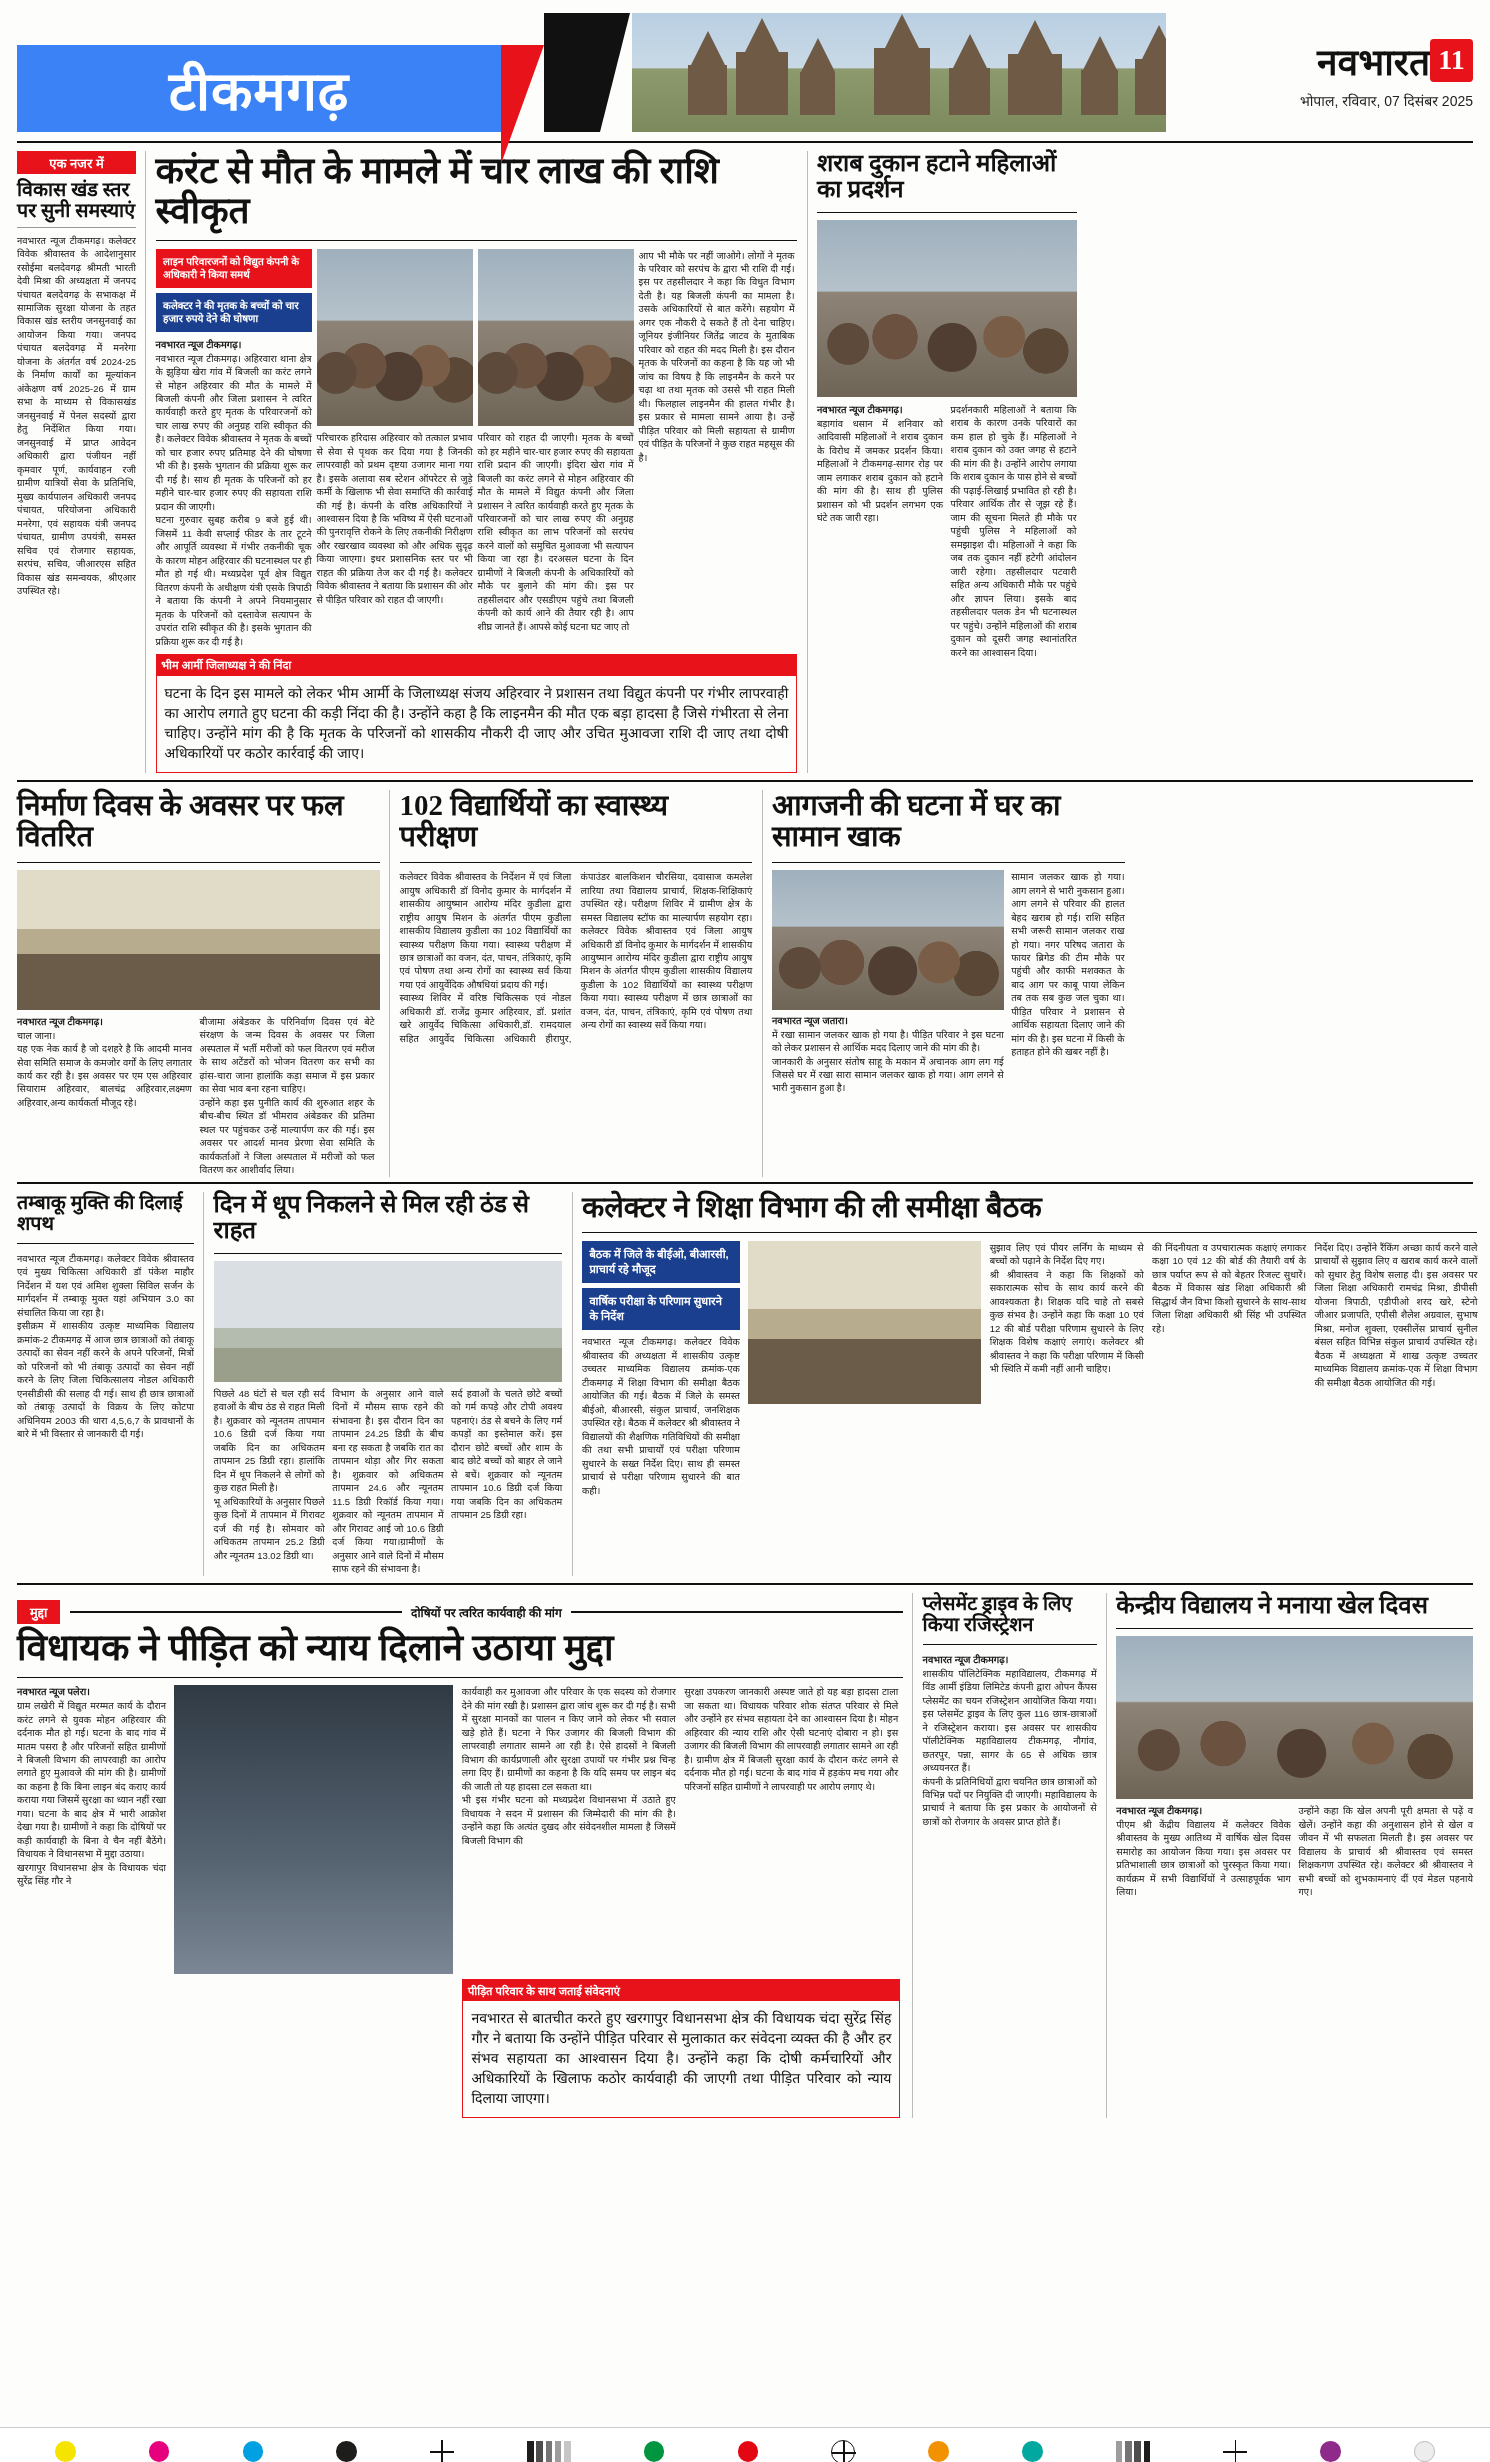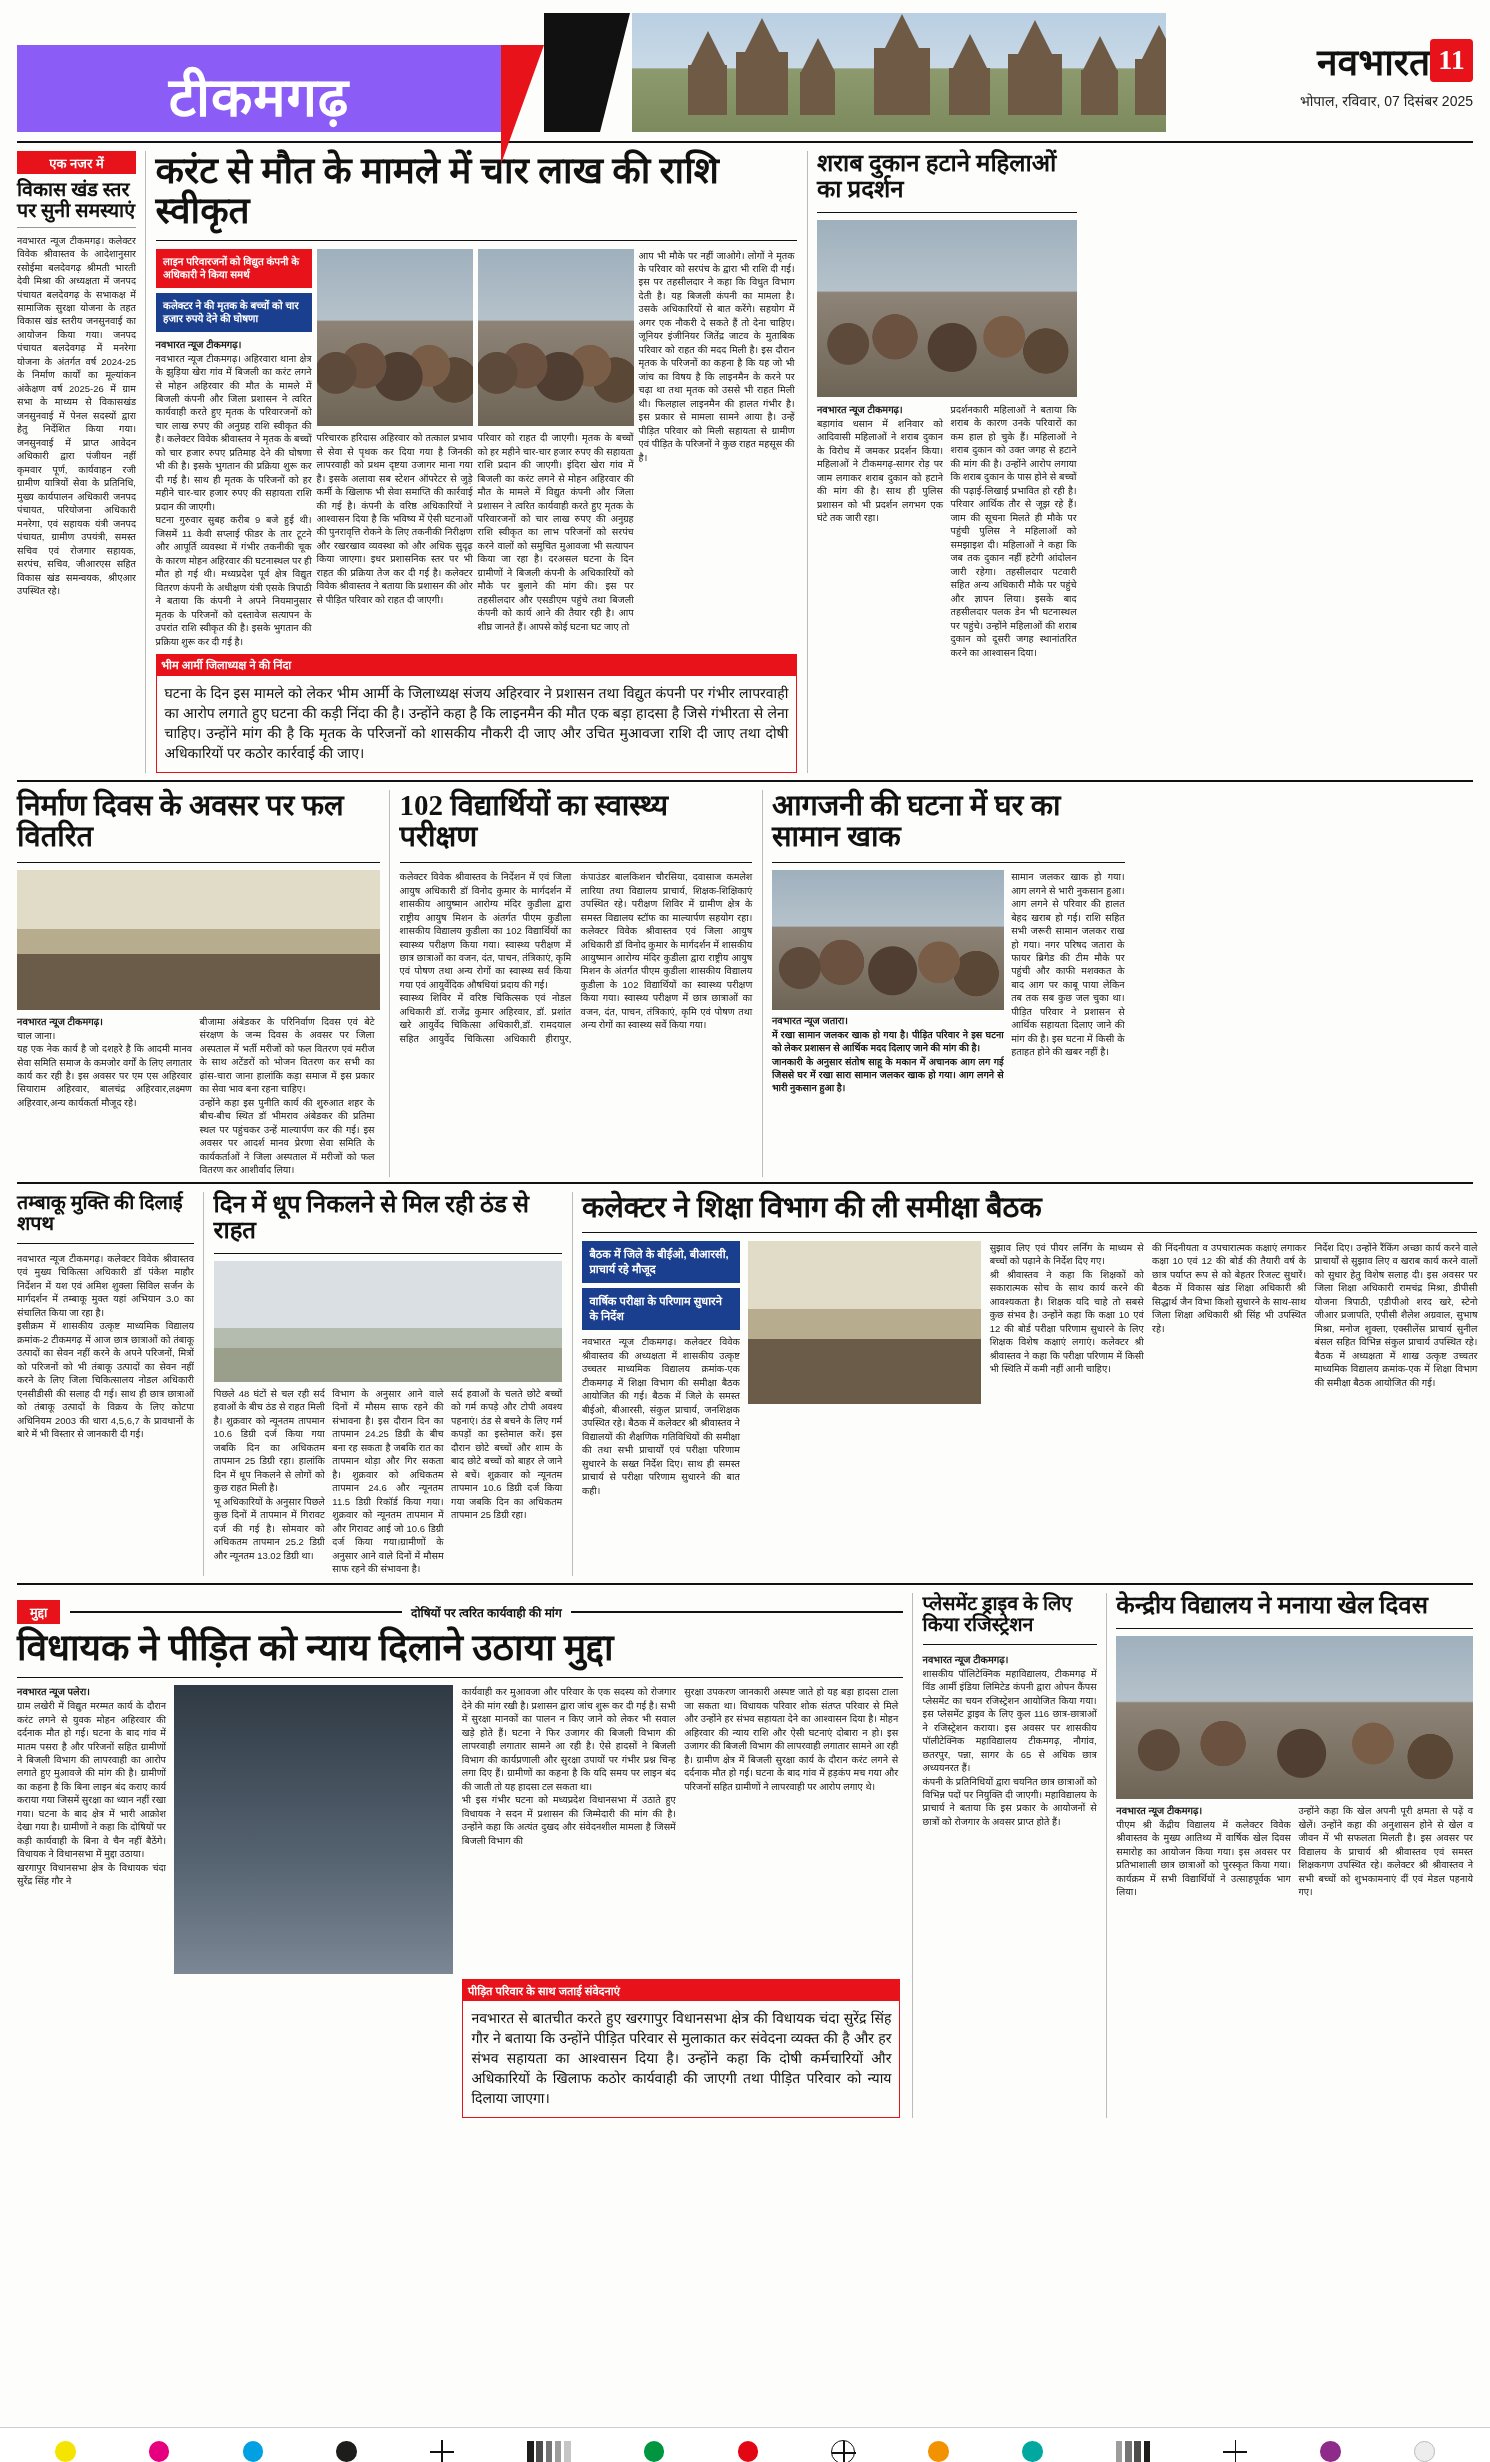--- a/index.html
+++ b/index.html
@@ -10,21 +10,21 @@
     font-family:"Liberation Sans", sans-serif;
     color:#111;
     position:relative;
     overflow:hidden;
   }
   .page { width:1490px; height:2462px; position:relative; padding:0 17px; }
 
   
   .masthead { position:relative; height:119px; margin-top:13px; display:flex; align-items:stretch; }
   .mast-red {
-    background:#8b5cf6; flex:0 0 484px; position:relative; display:flex; align-items:flex-end; justify-content:center;margin-top:32px;
+    background:#3b82f6; flex:0 0 484px; position:relative; display:flex; align-items:center; justify-content:center;margin-top:32px;
   }
   .mast-red:after{
     content:""; position:absolute; right:-43px; top:0; width:0; height:0;
     border-top:119px solid #e8121a; border-right:43px solid transparent;
   }
   .mast-title { color:#fff; font-size:54px; font-weight:bold; letter-spacing:0.9px; font-family:"Liberation Serif", serif; }
   .mast-black { flex:0 0 56px; background:#111; margin-left:43px; position:relative; }
   .mast-black:after{
     content:""; position:absolute; right:-30px; top:0; width:0; height:0;
     border-top:119px solid #111; border-right:30px solid transparent;
@@ -209,21 +209,21 @@
 स्वास्थ्य शिविर में वरिष्ठ चिकित्सक एवं नोडल अधिकारी डॉ. राजेंद्र कुमार अहिरवार, डॉ. प्रशांत खरे आयुर्वेद चिकित्सा अधिकारी,डॉ. रामदयाल सहित आयुर्वेद चिकित्सा अधिकारी हीरापुर, कंपाउंडर बालकिशन चौरसिया, दवासाज कमलेश लारिया तथा विद्यालय प्राचार्य, शिक्षक-शिक्षिकाएं उपस्थित रहे। परीक्षण शिविर में ग्रामीण क्षेत्र के समस्त विद्यालय स्टॉफ का माल्यार्पण सहयोग रहा। कलेक्टर विवेक श्रीवास्तव एवं जिला आयुष अधिकारी डॉ विनोद कुमार के मार्गदर्शन में शासकीय आयुष्मान आरोग्य मंदिर कुडीला द्वारा राष्ट्रीय आयुष मिशन के अंतर्गत पीएम कुडीला शासकीय विद्यालय कुडीला के 102 विद्यार्थियों का स्वास्थ्य परीक्षण किया गया। स्वास्थ्य परीक्षण में छात्र छात्राओं का वजन, दंत, पाचन, तंत्रिकाएं, कृमि एवं पोषण तथा अन्य रोगों का स्वास्थ्य सर्वे किया गया।</div>
     </div>
 
     <div class="col vline" style="width:363px; padding-left:9.3px;">
       <h1 class="head h-lg">आगजनी की घटना में घर का सामान खाक</h1>
       <div class="rule thin"></div>
       <div class="cols" style="gap:7.5px;">
         <div style="width:233px;">
           <div class="photo ph-crowd" style="height:140px;"></div>
           <div class="body byline" style="margin-top:3.7px;">नवभारत न्यूज जतारा।</div>
-          <div class="body" style="white-space:pre-line;font-weight:bold;">में रखा सामान जलकर खाक हो गया है। पीड़ित परिवार ने इस घटना को लेकर प्रशासन से आर्थिक मदद दिलाए जाने की मांग की है।
+          <div class="body" style="white-space:pre-line;">में रखा सामान जलकर खाक हो गया है। पीड़ित परिवार ने इस घटना को लेकर प्रशासन से आर्थिक मदद दिलाए जाने की मांग की है।
 जानकारी के अनुसार संतोष साहू के मकान में अचानक आग लग गई जिससे घर में रखा सारा सामान जलकर खाक हो गया। आग लगने से भारी नुकसान हुआ है।</div>
         </div>
         <div style="width:114px;">
           <div class="body">सामान जलकर खाक हो गया। आग लगने से भारी नुकसान हुआ। आग लगने से परिवार की हालत बेहद खराब हो गई। राशि सहित सभी जरूरी सामान जलकर राख हो गया। नगर परिषद जतारा के फायर ब्रिगेड की टीम मौके पर पहुंची और काफी मशक्कत के बाद आग पर काबू पाया लेकिन तब तक सब कुछ जल चुका था। पीड़ित परिवार ने प्रशासन से आर्थिक सहायता दिलाए जाने की मांग की है। इस घटना में किसी के हताहत होने की खबर नहीं है।</div>
         </div>
       </div>
     </div>
   </div>
 
   <div class="rule" style="margin-top:5.6px;"></div>

